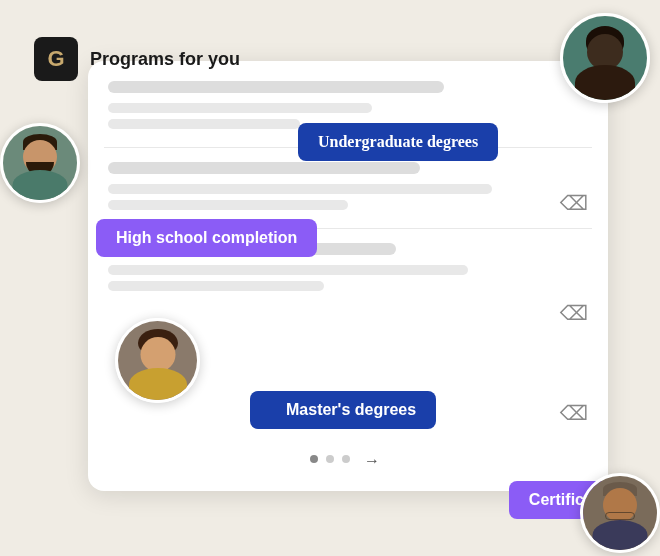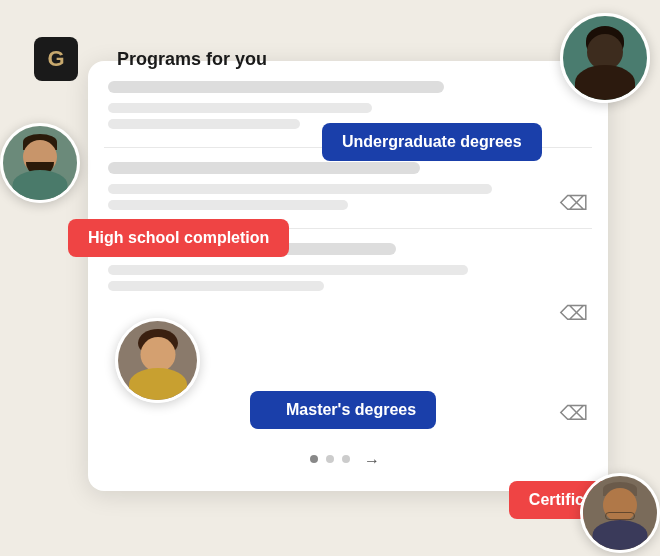--- a/index.html
+++ b/index.html
@@ -44,21 +44,20 @@
       justify-content: center;
       color: #c8a96e;
       font-size: 22px;
       font-weight: bold;
     }
 
     .header-title {
       font-size: 18px;
       font-weight: 700;
       color: #1a1a1a;
-      margin-left: 27px;
     }
 
     
     .main-card {
       position: absolute;
       top: 38px;
       left: 68px;
       width: 520px;
       height: 430px;
       background: #ffffff;
@@ -130,21 +129,22 @@
       font-weight: 600;
       z-index: 20;
       white-space: nowrap;
     }
 
     .badge-blue {
       background: #1a3faa;
     }
 
     .badge-red {
-      background: #ef4444;
+      background: #8b5cf6;
+      margin-left: 28px;
     }
 
     
     .avatar {
       position: absolute;
       border-radius: 50%;
       overflow: hidden;
       border: 3px solid white;
       z-index: 25;
       box-shadow: 0 2px 12px rgba(0,0,0,0.2);
@@ -369,21 +369,21 @@
       <div class="dot active"></div>
       <div class="dot"></div>
       <div class="dot"></div>
       <button class="arrow-btn">
         <span>→</span>
       </button>
     </div>
 
   </div>
 
-  <div class="badge badge-blue" style="top: 100px; left: 302px;">Undergraduate degrees</div>
+  <div class="badge badge-blue" style="top: 100px; left: 278px; font-family: Liberation Serif, serif;">Undergraduate degrees</div>
 
   <div class="badge badge-red" style="top: 196px; left: 48px;">High school completion</div>
 
   <div class="badge badge-blue" style="top: 368px; left: 230px; padding-left: 36px;">Master's degrees</div>
 
   <div class="badge badge-red" style="bottom: 14px; right: 4px;">Certificates</div>
 
   <div class="avatar avatar-1">
     <div class="person-bg">
       <div class="hair"></div>

